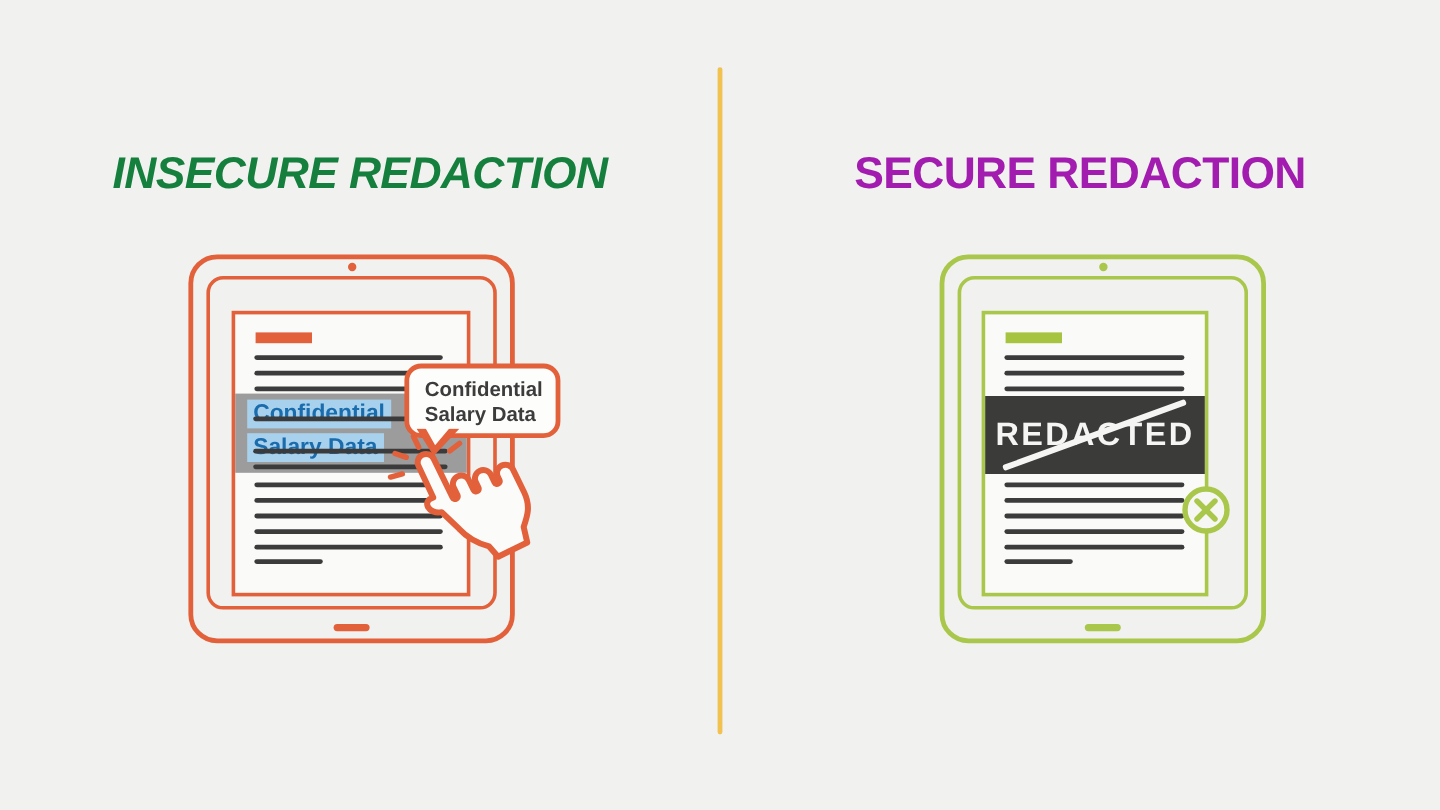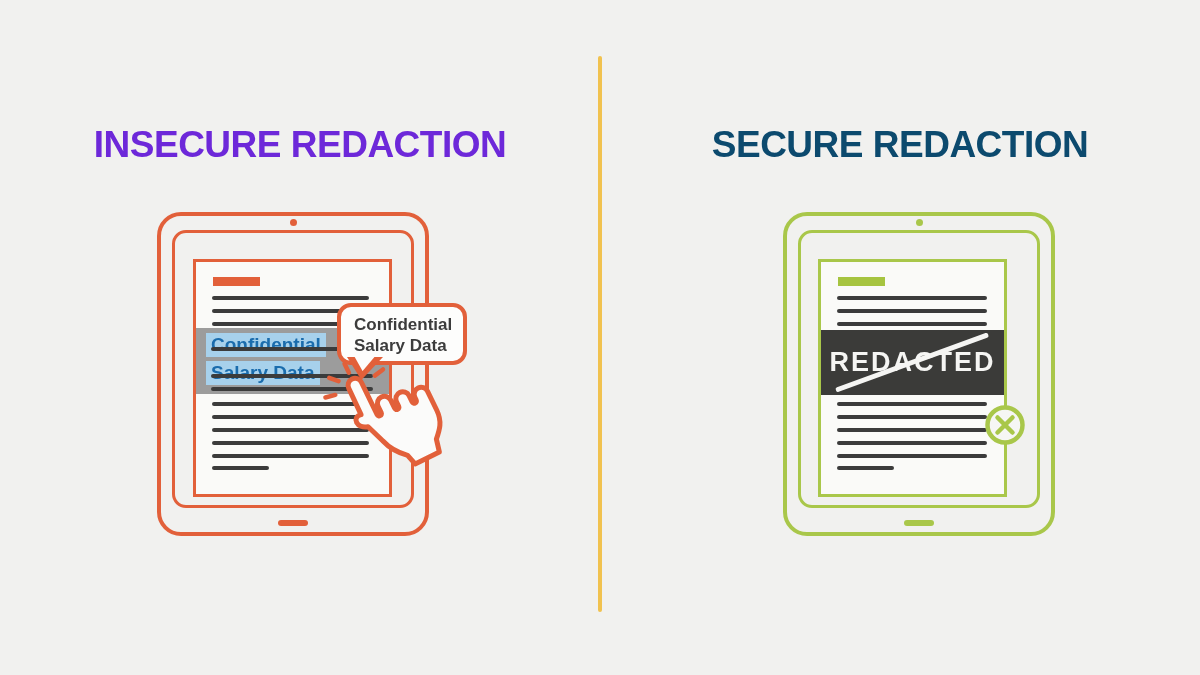--- a/index.html
+++ b/index.html
@@ -5,22 +5,22 @@
   html,body { margin:0; padding:0; }
   * { box-sizing:border-box; }
   .canvas {
     position:relative; width:1200px; height:675px;
     background:#F1F1EF; overflow:hidden;
     font-family:"Liberation Sans", sans-serif;
   }
   .divider { position:absolute; left:598px; top:56px; width:4px; height:556px; background:#F1C24F; border-radius:2px; }
 
   .title { position:absolute; top:124px; width:600px; text-align:center; font-size:37px; font-weight:700; letter-spacing:-0.5px; white-space:nowrap; }
-  .title-left  { left:0;   color:#6d28d9; }
-  .title-right { left:600px; color:#0c4a6e; }
+  .title-left  { left:0;   color:#15803d;font-style:italic; }
+  .title-right { left:600px; color:#a21caf; }
 
   
   .tablet { position:absolute; top:212px; width:272px; height:324px; border:4px solid; border-radius:24px; }
   .tablet-left  { left:157px; border-color:#E2603A; }
   .tablet-right { left:783px; border-color:#A9C74A; }
   .bezel { position:absolute; left:11px; top:14px; right:11px; bottom:24px; border:3px solid; border-radius:14px; }
   .tablet-left  .bezel { border-color:#E2603A; }
   .tablet-right .bezel { border-color:#A9C74A; }
   .camera { position:absolute; top:3px; left:50%; margin-left:-3.5px; width:7px; height:7px; border-radius:50%; }
   .tablet-left  .camera { background:#E2603A; }

